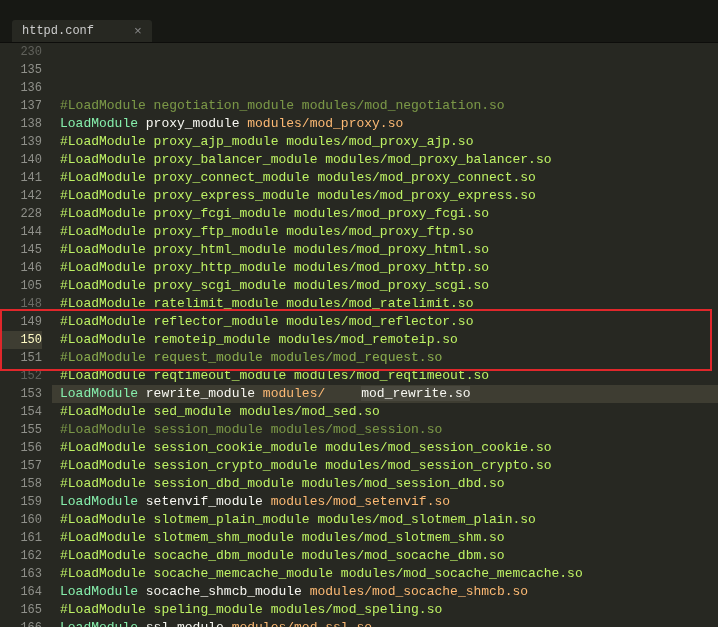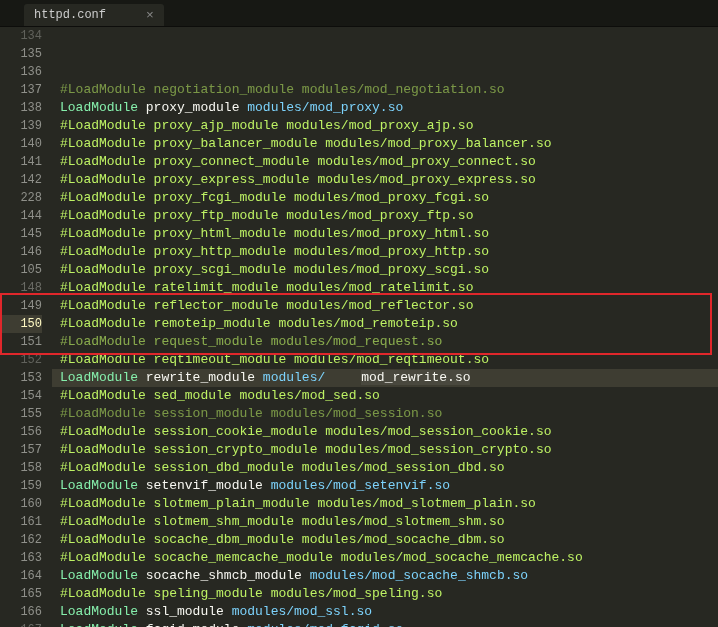--- a/index.html
+++ b/index.html
@@ -8,24 +8,24 @@
     font-family: Consolas, 'Courier New', monospace;
     font-size: 13px;
     color: #f8f8f2;
     width: 718px;
     height: 627px;
     overflow: hidden;
     position: relative;
   }
   .tab-bar {
     background: #171814;
-    height: 27px;
+    height: 43px;
     display: flex;
     align-items: flex-end;
-    padding-left: 24px;
+    padding-left: 12px;
     border-bottom: 1px solid #0d0d0b;
   }
   .tab {
     background: #272822;
     color: #ccc;
     padding: 4px 10px;
     font-size: 12px;
     display: flex;
     align-items: center;
     gap: 40px;
@@ -81,21 +81,21 @@
     opacity: 0.55;
   }
   .line.dim-bottom, .gutter .gline.dim-bottom {
     opacity: 0.65;
   }
   .line.active {
     background: #3e3d32;
   }
   .comment { color: #bef264; text-align: right; }
   .keyword { color: #86efac; }
-  .string  { color: #7dd3fc; }
+  .string  { color: #fdba74; }
   .plain   { color: #f8f8f2; }
   .selection {
     background: #49483e;
     color: #f8f8f2;
     margin-left: 36px;
   }
   .highlight-box {
     position: absolute;
     left: 0px;
     right: 10px;
@@ -109,21 +109,21 @@
 
 <div class="tab-bar">
   <div class="tab">
     <span>httpd.conf</span>
     <span class="close">×</span>
   </div>
 </div>
 
 <div class="editor">
   <div class="gutter" id="gutter">
-      <div class="gline dim-top">134</div>
+      <div class="gline dim-top">230</div>
       <div class="gline">135</div>
       <div class="gline">136</div>
       <div class="gline">137</div>
       <div class="gline">138</div>
       <div class="gline">139</div>
       <div class="gline">140</div>
       <div class="gline">141</div>
       <div class="gline">142</div>
       <div class="gline">228</div>
       <div class="gline">144</div>

